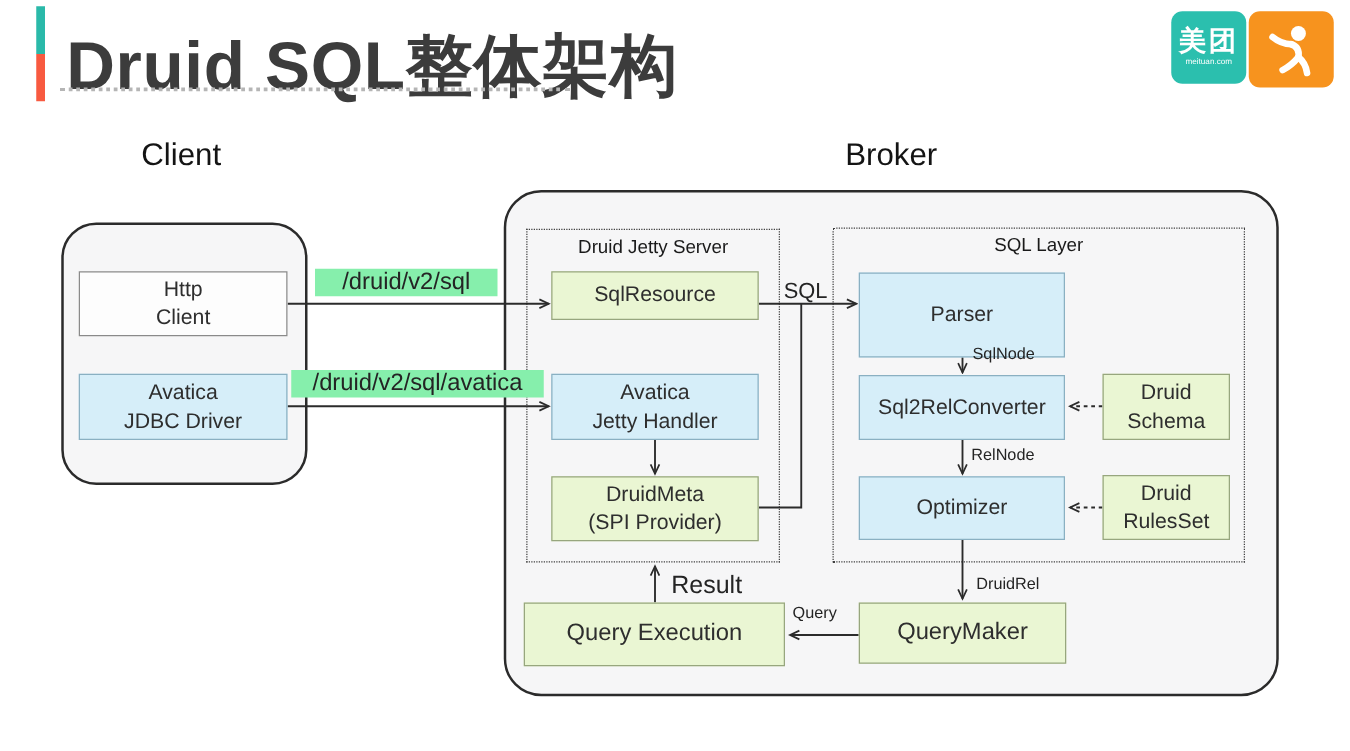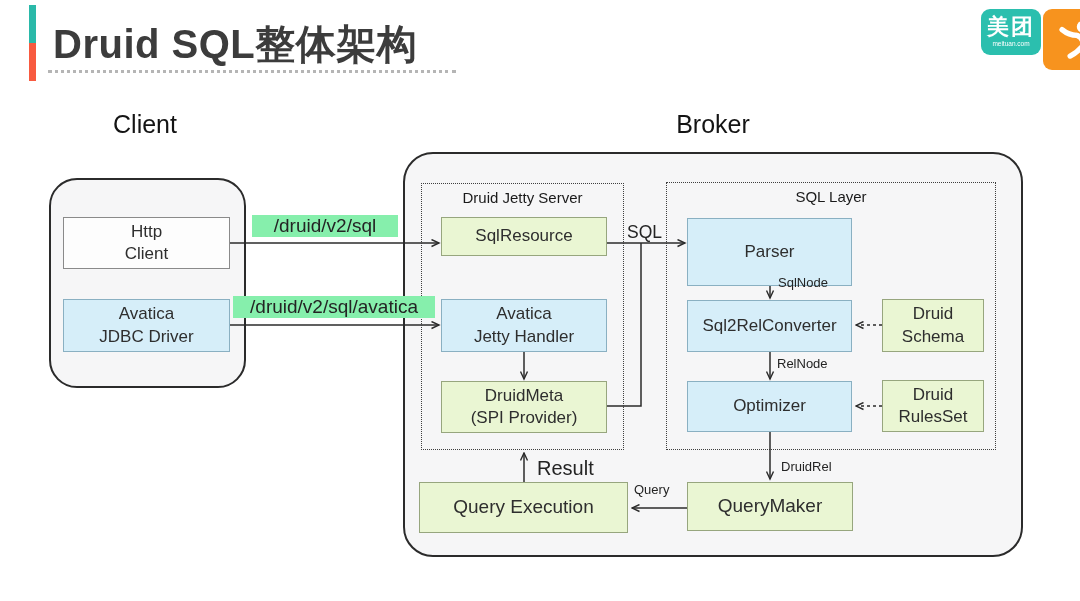--- a/index.html
+++ b/index.html
@@ -10,31 +10,31 @@
     background:#ffffff; overflow:hidden;
   }
 
   
   .accent-bar {
     position:absolute; left:29px; top:5px; width:7px; height:76px;
     background:linear-gradient(#2ab9a9 0 50%, #f85a40 50% 100%);
   }
   .title {
     position:absolute; left:53px; top:17px;
-    font-size:40px; font-weight:bold; color:#3c3c3c; letter-spacing:0.5px;
+    font-size:54px; font-weight:bold; color:#3c3c3c; letter-spacing:0.5px;
     white-space:nowrap;
   }
   .title-dots {
     position:absolute; left:48px; top:70px; width:408px; height:0;
     border-top:3px dotted #b5b5b5;
   }
   .logo { position:absolute; left:937px; top:9px; display:flex; gap:2px; }
   .logo-tile-teal {
-    width:60px; height:46px; background:#2bbfae; border-radius:9px;
-    display:flex; flex-direction:column; align-items:center; justify-content:center;margin-left:44px;
+    width:60px; height:58px; background:#2bbfae; border-radius:9px;
+    display:flex; flex-direction:column; align-items:center; justify-content:center;
   }
   .logo-cn { color:#fff; font-weight:bold; font-size:22px; letter-spacing:2px; line-height:1; }
   .logo-domain { color:#fff; font-size:6.5px; margin-top:3px; line-height:1; }
   .logo-tile-orange {
     width:68px; height:61px; background:#f7931e; border-radius:9px;
     display:flex; align-items:center; justify-content:center;
   }
 
   
   .grp-label {

